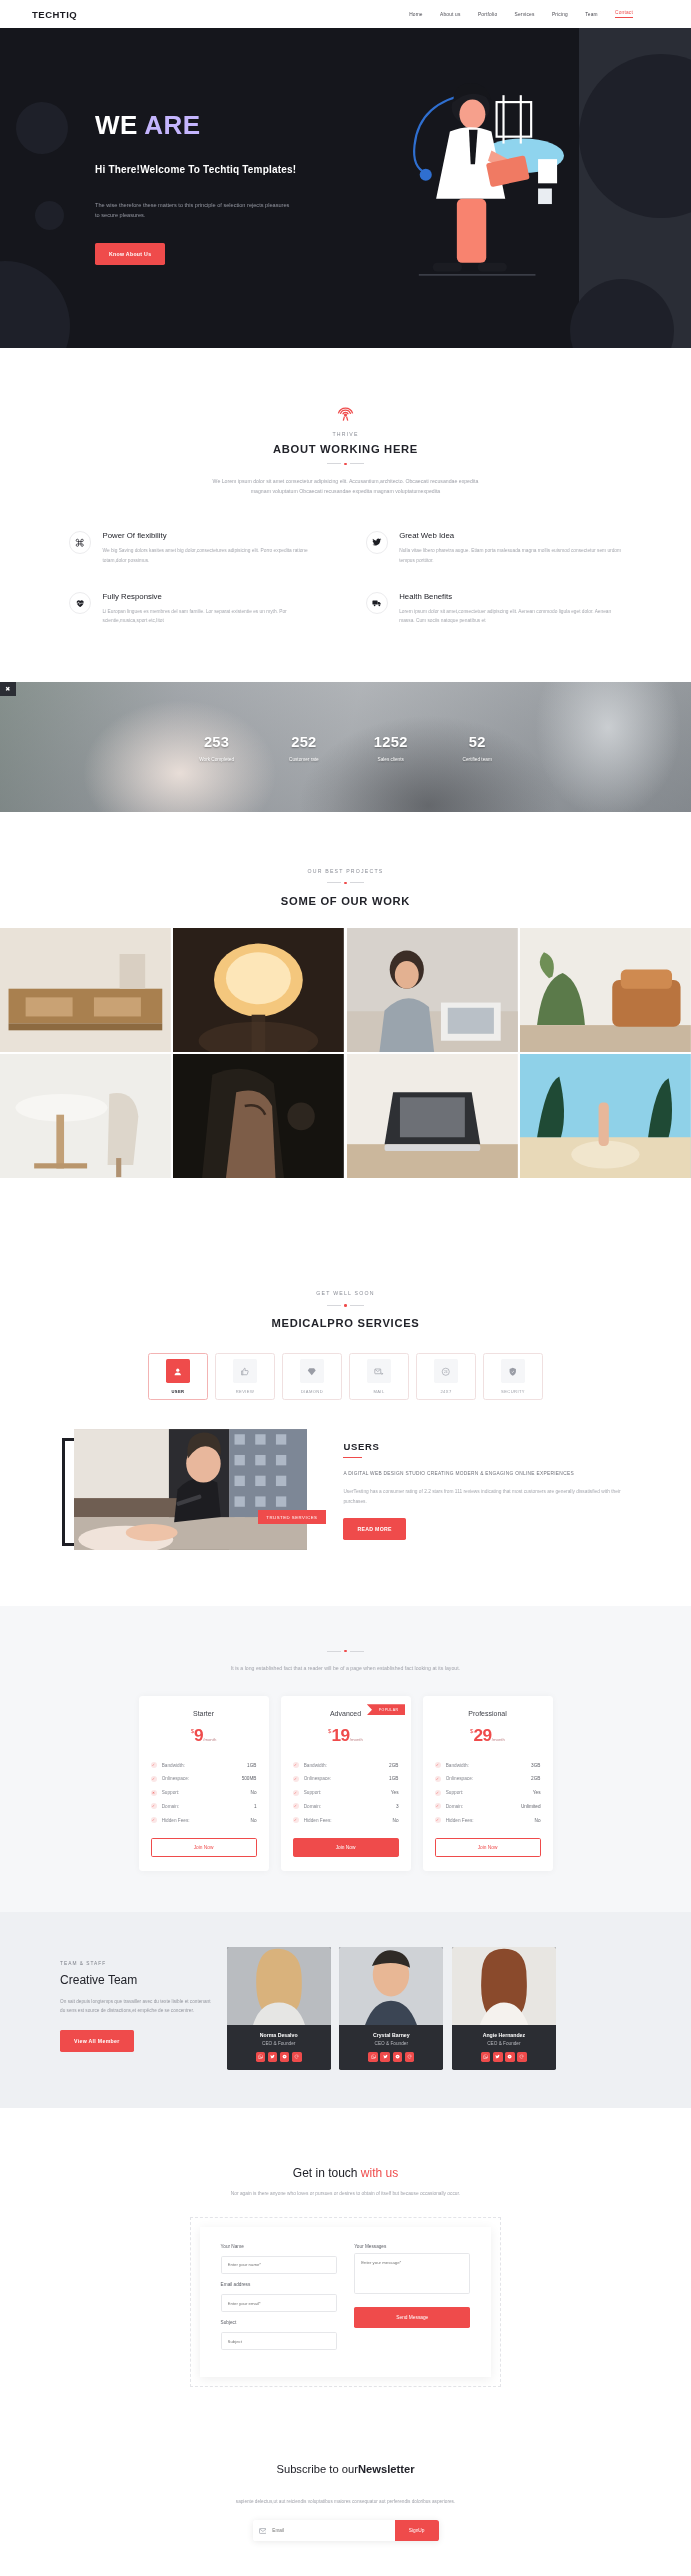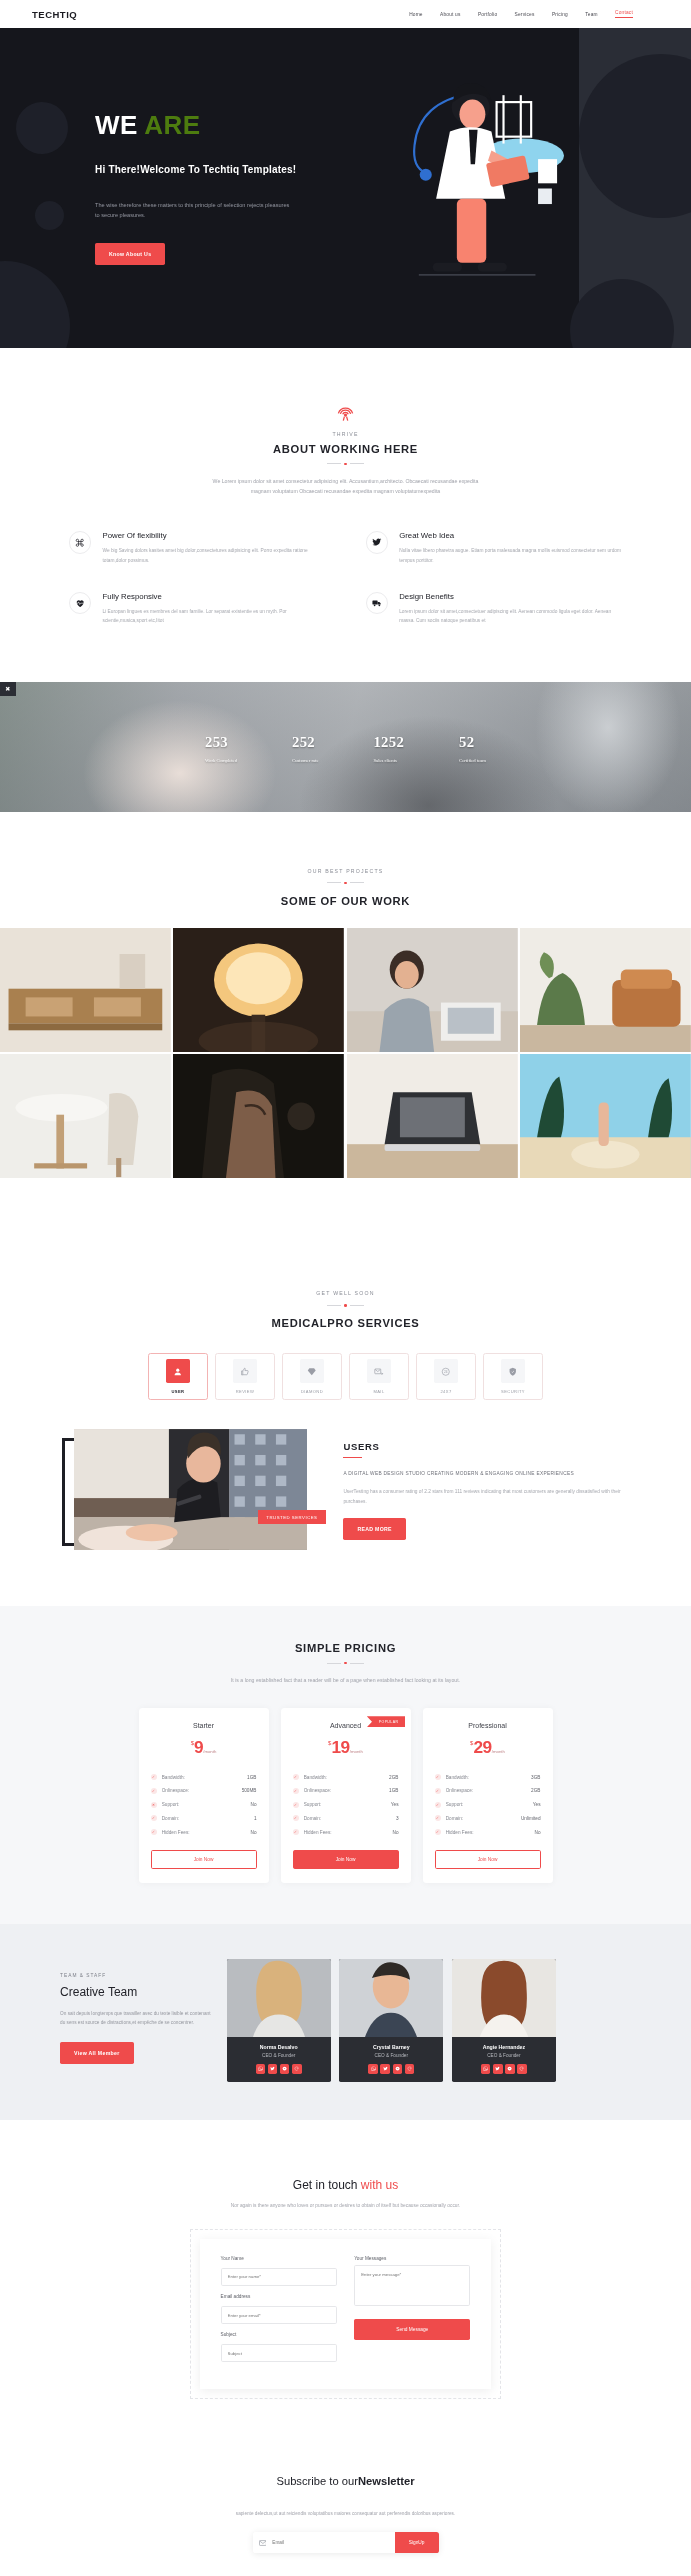--- a/index.html
+++ b/index.html
@@ -18,21 +18,21 @@
   .hero{position:relative;height:320px;background:#15161c;overflow:hidden;}
   .hero .blob{position:absolute;border-radius:50%;background:#1e2029;}
   .b1{width:164px;height:164px;right:-52px;top:26px;background:#1d1f28;}
   .b2{width:104px;height:104px;right:17.3px;bottom:-35px;background:#1c1e26;}
   .b3{width:52px;height:52px;left:15.6px;top:74px;background:#1d1f27;transform:rotate(20deg);border-radius:8.6px;}
   .b4{width:29px;height:29px;left:35px;top:173px;background:#1c1e27;border-radius:5.2px;}
   .b5{width:130px;height:130px;left:-60px;bottom:-43px;background:#1b1d25;}
   .hero-right-panel{position:absolute;right:0;top:0;width:112px;height:320px;background:#2a2d36;}
   .hero-inner{position:relative;z-index:3;padding:82px 0 0 95px;}
   .hero h1{font-size:26px;font-weight:bold;letter-spacing:0.4px;color:#fff;margin-bottom:22.5px;}
-  .hero h1 .hl{color:#4d7c0f;}
+  .hero h1 .hl{color:#c4b5fd;}
   .hero h2{font-size:10px;font-weight:bold;color:#fff;margin-bottom:25px;letter-spacing:0.2px;}
   .hero p{font-size:5.6px;line-height:1.9;color:#9497a1;max-width:199px;margin-bottom:22.5px;}
   .btn-red{display:inline-block;background:#ef4b4b;color:#fff;border:none;font-size:5.2px;font-weight:bold;padding:7.8px 14px;border-radius:1.7px;letter-spacing:0.3px;cursor:pointer;}
   .hero-illu{position:absolute;right:108px;top:48px;width:216px;height:225px;z-index:4;}
 
   
   .sec{padding:56px 0;}
   .sec-head{text-align:center;}
   .sec-ico{width:19px;height:19px;margin:0 auto 7.8px;color:#ef4b4b;}
   .sub-label{font-size:5.2px;letter-spacing:1.2px;color:#8a8d96;text-transform:uppercase;margin-bottom:6px;}
@@ -51,21 +51,21 @@
 
   
   .counter{position:relative;height:130px;background:linear-gradient(105deg,#8d9a92 0%,#b9bcc0 25%,#cfd1d4 50%,#b6b9bd 72%,#9fa3a7 100%);overflow:hidden;}
   .counter:before{content:"";position:absolute;inset:0;background:
      radial-gradient(ellipse 138px 104px at 26% 70%,rgba(246,233,225,.85),transparent 70%),
      radial-gradient(ellipse 199px 138px at 62% 95%,rgba(60,62,66,.55),transparent 65%),
      radial-gradient(ellipse 104px 130px at 88% 35%,rgba(225,228,231,.7),transparent 70%),
      linear-gradient(180deg,rgba(120,126,131,.35),rgba(98,104,110,.45));}
   .counter-close{position:absolute;left:0;top:0;width:15.6px;height:14px;background:#2b2d34;color:#fff;display:flex;align-items:center;justify-content:center;font-size:6px;z-index:5;}
   .counter-row{position:relative;z-index:4;display:flex;justify-content:center;gap:55px;padding-top:52px;}
-  .cnt{color:#fff;font-family:Liberation Serif, serif;}
+  .cnt{text-align:center;color:#fff;}
   .cnt .n{font-size:14.7px;font-weight:bold;letter-spacing:0.3px;text-shadow:0 0.9px 1.7px rgba(0,0,0,.35);}
   .cnt .l{font-size:4.7px;margin-top:7px;text-shadow:0 0.9px 1.7px rgba(0,0,0,.35);}
 
   
   .grid-work{display:grid;grid-template-columns:repeat(4,1fr);gap:2.6px;margin-top:21px;}
   .work{height:124px;position:relative;overflow:hidden;}
 
   
   .tabs{display:flex;justify-content:center;gap:7px;margin-top:24px;}
   .tab{width:60px;height:47px;border:0.9px solid #f0e0e0;border-radius:2.6px;display:flex;flex-direction:column;align-items:center;justify-content:center;gap:5.2px;background:#fff;cursor:pointer;}
@@ -269,21 +269,21 @@
           <div class="feat">
             <div class="feat-ico">
               <svg viewBox="0 0 24 24" width="10.4" height="10.4" fill="#1d1e24">
                 <rect x="1" y="6" width="12" height="9" rx="1"></rect>
                 <path d="M13 9h4l3 3v3h-7z"></path>
                 <circle cx="6" cy="17" r="2"></circle>
                 <circle cx="17" cy="17" r="2"></circle>
               </svg>
             </div>
             <div>
-              <h3>Design Benefits</h3>
+              <h3>Health Benefits</h3>
               <p>Lorem ipsum dolor sit amet,consectetuer adipiscing elit. Aenean commodo ligula eget dolor. Aenean massa. Cum sociis natoque penatibus et</p>
             </div>
           </div>
         </div>
     </div>
   </div>
 
   <div class="counter">
     <div class="counter-close">✖</div>
     <div class="counter-row" id="stats">
@@ -510,21 +510,20 @@
           <div class="up">A DIGITAL WEB DESIGN STUDIO CREATING MODERN &amp; ENGAGING ONLINE EXPERIENCES</div>
           <p>UserTesting has a consumer rating of 2.2 stars from 111 reviews indicating that most customers are generally dissatisfied with their purchases.</p>
           <button class="btn-red">READ MORE</button>
         </div>
       </div>
     </div>
   </div>
 
   <div class="pricing">
     <div class="sec-head">
-      <div class="sec-title">SIMPLE PRICING</div>
       <div class="divider">
           <i></i>
           <b></b>
           <i></i>
         </div>
       <div class="sec-desc">It is a long established fact that a reader will be of a page when established fact looking at its layout.</div>
     </div>
     <div class="plans" id="plans">
         <div class="plan">
           <div class="plan-name">Starter</div>

